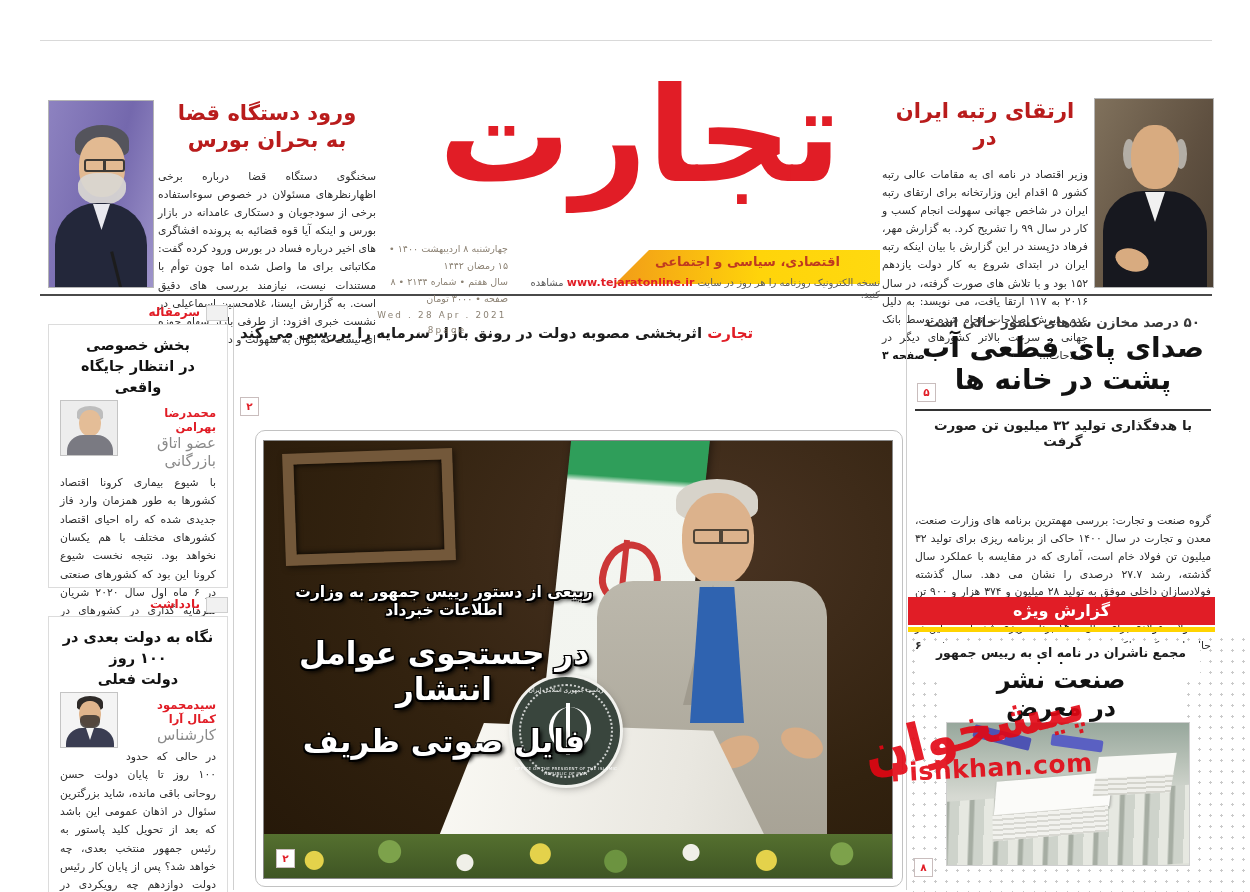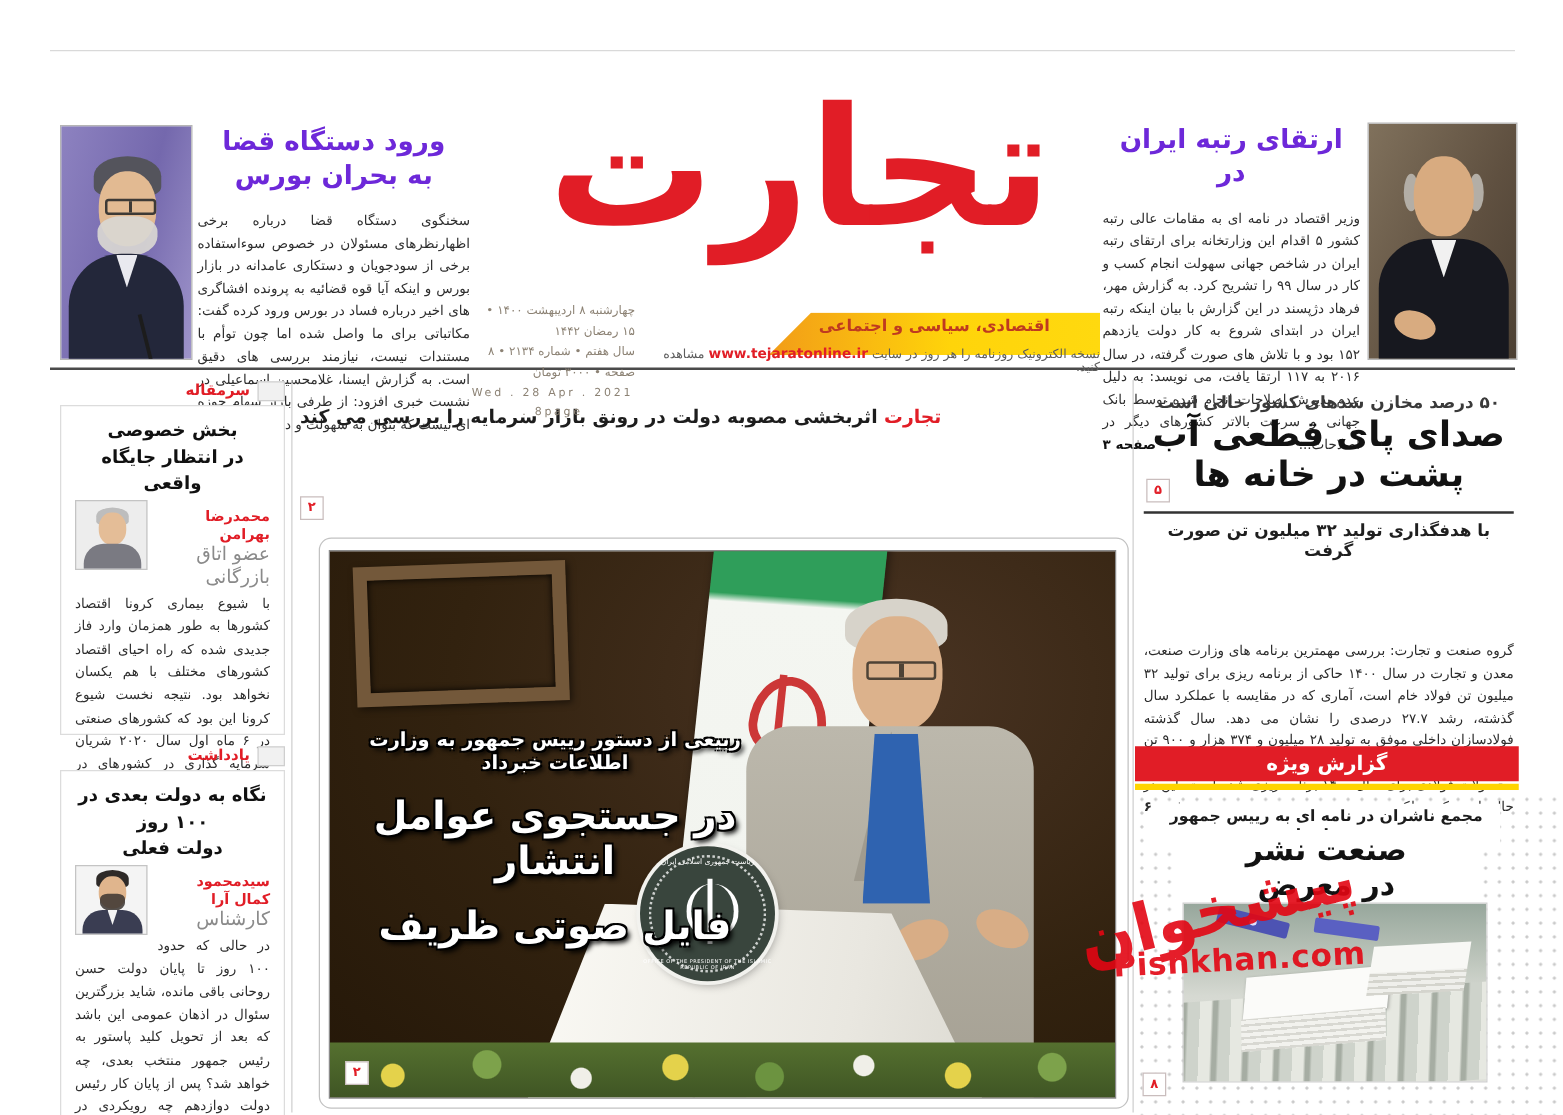--- a/index.html
+++ b/index.html
@@ -19,21 +19,21 @@
   .ribbon{left:615px;top:250px;width:265px;height:34px;z-index:1;
           background:linear-gradient(90deg,#f29c18,#ffd40a 55%,#ffd90f);
           clip-path:polygon(34px 0,100% 0,100% 100%,0 100%);
           color:#bf3a20;font-weight:800;font-size:13px;text-align:center;line-height:23px;}
   .dateblock{left:376px;top:241px;width:132px;font-size:9.5px;color:#8c8274;
              line-height:1.75;text-align:right;z-index:4;}
   .dateblock .en{direction:ltr;letter-spacing:2.2px;font-size:8.8px;text-align:center;}
   .webnote{left:520px;top:276px;width:360px;font-size:10px;color:#5c5c5c;text-align:right;z-index:4;}
   .webnote .url{direction:ltr;unicode-bidi:embed;color:#e11d26;font-weight:800;font-size:11px;}
   
-  .art-title{font-weight:800;color:#6d28d9;text-align:center;line-height:1.3;font-size:21px;}
+  .art-title{font-weight:800;color:#b91c1c;text-align:center;line-height:1.3;font-size:21px;}
   .art-body{font-size:10.8px;line-height:1.68;text-align:justify;color:#2e2e2e;}
   .art-body .pref{float:left;font-weight:800;color:#111;margin-right:6px;}
   .pg-marker{width:17px;height:17px;background:#fff;border:1px solid #c9bdbd;
              color:#e11d26;font-size:10.5px;font-weight:700;text-align:center;line-height:17px;z-index:5;}
   
   .photo{border:1px solid #b5b5b5;overflow:hidden;}
   .tl-photo{left:48px;top:100px;width:104px;height:186px;
             background:linear-gradient(105deg,#8d82c0 0%,#7468ad 55%,#9e94ca 100%);}
   .tl-hair{left:26px;top:24px;width:54px;height:32px;background:#54545c;border-radius:50% 50% 24% 24%;}
   .tl-face{left:30px;top:36px;width:46px;height:60px;background:#e2ba92;border-radius:46%;}

